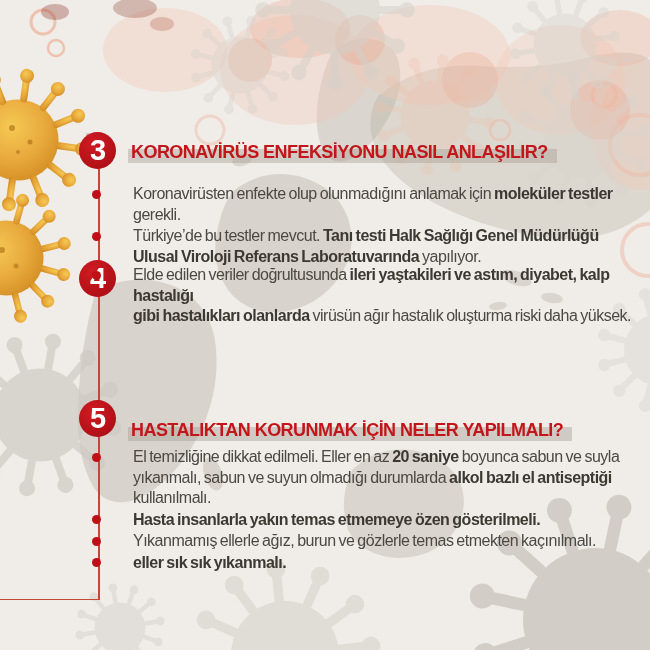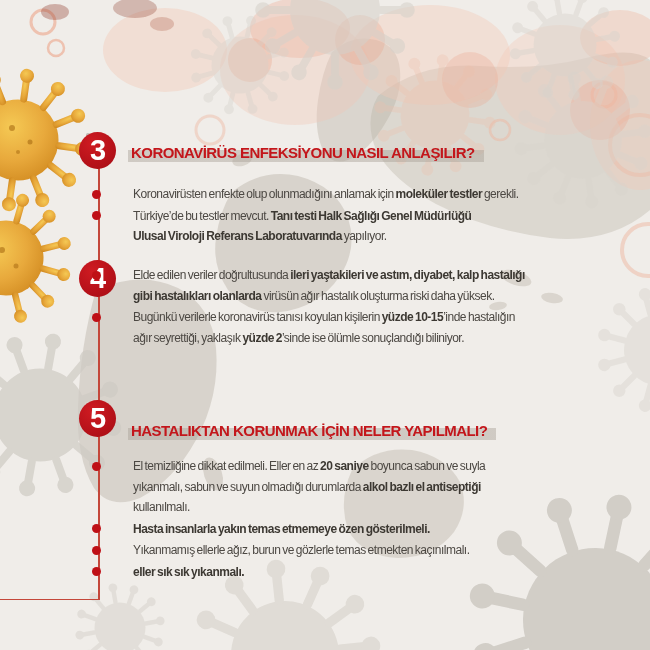--- a/index.html
+++ b/index.html
@@ -18,29 +18,29 @@
          letter-spacing:-1px;}
   .badge-3{left:79px;top:132px;}
   .badge-4{left:79px;top:260px;}
   .badge-5{left:79px;top:400px;}
 
   
   .section{position:absolute;left:131px;width:519px;}
   .sec-3{top:142px;}
   .sec-4{top:265px;}
   .sec-5{top:420px;}
-  .section h2{margin:0;font-size:15px;line-height:21px;font-weight:700;color:#c3161b;
+  .section h2{margin:0;font-size:18px;line-height:21px;font-weight:700;color:#c3161b;
               letter-spacing:-0.55px;}
   .section h2 .hl{background:linear-gradient(to bottom, rgba(0,0,0,0) 0 34%, rgba(168,160,150,0.45) 34% 100%);
                   padding:0 9px 1px 3px;margin-left:-3px;}
   .bullets{list-style:none;margin:0;padding:0;}
   .m-3{margin-top:21px;}
   .m-4{}
-  .m-5{margin-top:15px;}
-  .bullets li{position:relative;margin:0 0 1px 2px;font-size:12px;line-height:20.5px;
+  .m-5{margin-top:6px;}
+  .bullets li{position:relative;margin:0 0 1px 2px;font-size:16px;line-height:20.5px;
               letter-spacing:-0.5px;word-spacing:-1px;color:#4c4843;}
   .btxt{display:block;white-space:pre-line;}
   .btxt b{font-weight:700;color:#3c3832;}
   .dot{position:absolute;left:-41px;top:5.5px;width:9px;height:9px;border-radius:50%;background:#bf1016;}
 </style>
 </head>
 <body>
 
 <div class="page">
 
@@ -191,25 +191,20 @@
     </ul>
   </div>
 
   <div class="section sec-4">
     <ul class="bullets m-4">
       <li>
           <span class="dot"></span>
           <span class="btxt"><span>Elde edilen veriler doğrultusunda </span><b>ileri yaştakileri ve astım, diyabet, kalp hastalığı
 gibi hastalıkları olanlarda</b><span> virüsün ağır hastalık oluşturma riski daha yüksek.</span></span>
         </li>
-      <li>
-          <span class="dot"></span>
-          <span class="btxt"><span>Bugünkü verilerle koronavirüs tanısı koyulan kişilerin </span><b>yüzde 10-15</b><span>’inde hastalığın
-ağır seyrettiği, yaklaşık </span><b>yüzde 2</b><span>’sinde ise ölümle sonuçlandığı biliniyor.</span></span>
-        </li>
     </ul>
   </div>
 
   <div class="section sec-5">
     <h2><span class="hl">HASTALIKTAN KORUNMAK İÇİN NELER YAPILMALI?</span></h2>
     <ul class="bullets m-5">
       <li>
           <span class="dot"></span>
           <span class="btxt"><span>El temizliğine dikkat edilmeli. Eller en az </span><b>20 saniye</b><span> boyunca sabun ve suyla
 yıkanmalı, sabun ve suyun olmadığı durumlarda </span><b>alkol bazlı el antiseptiği</b><span>

